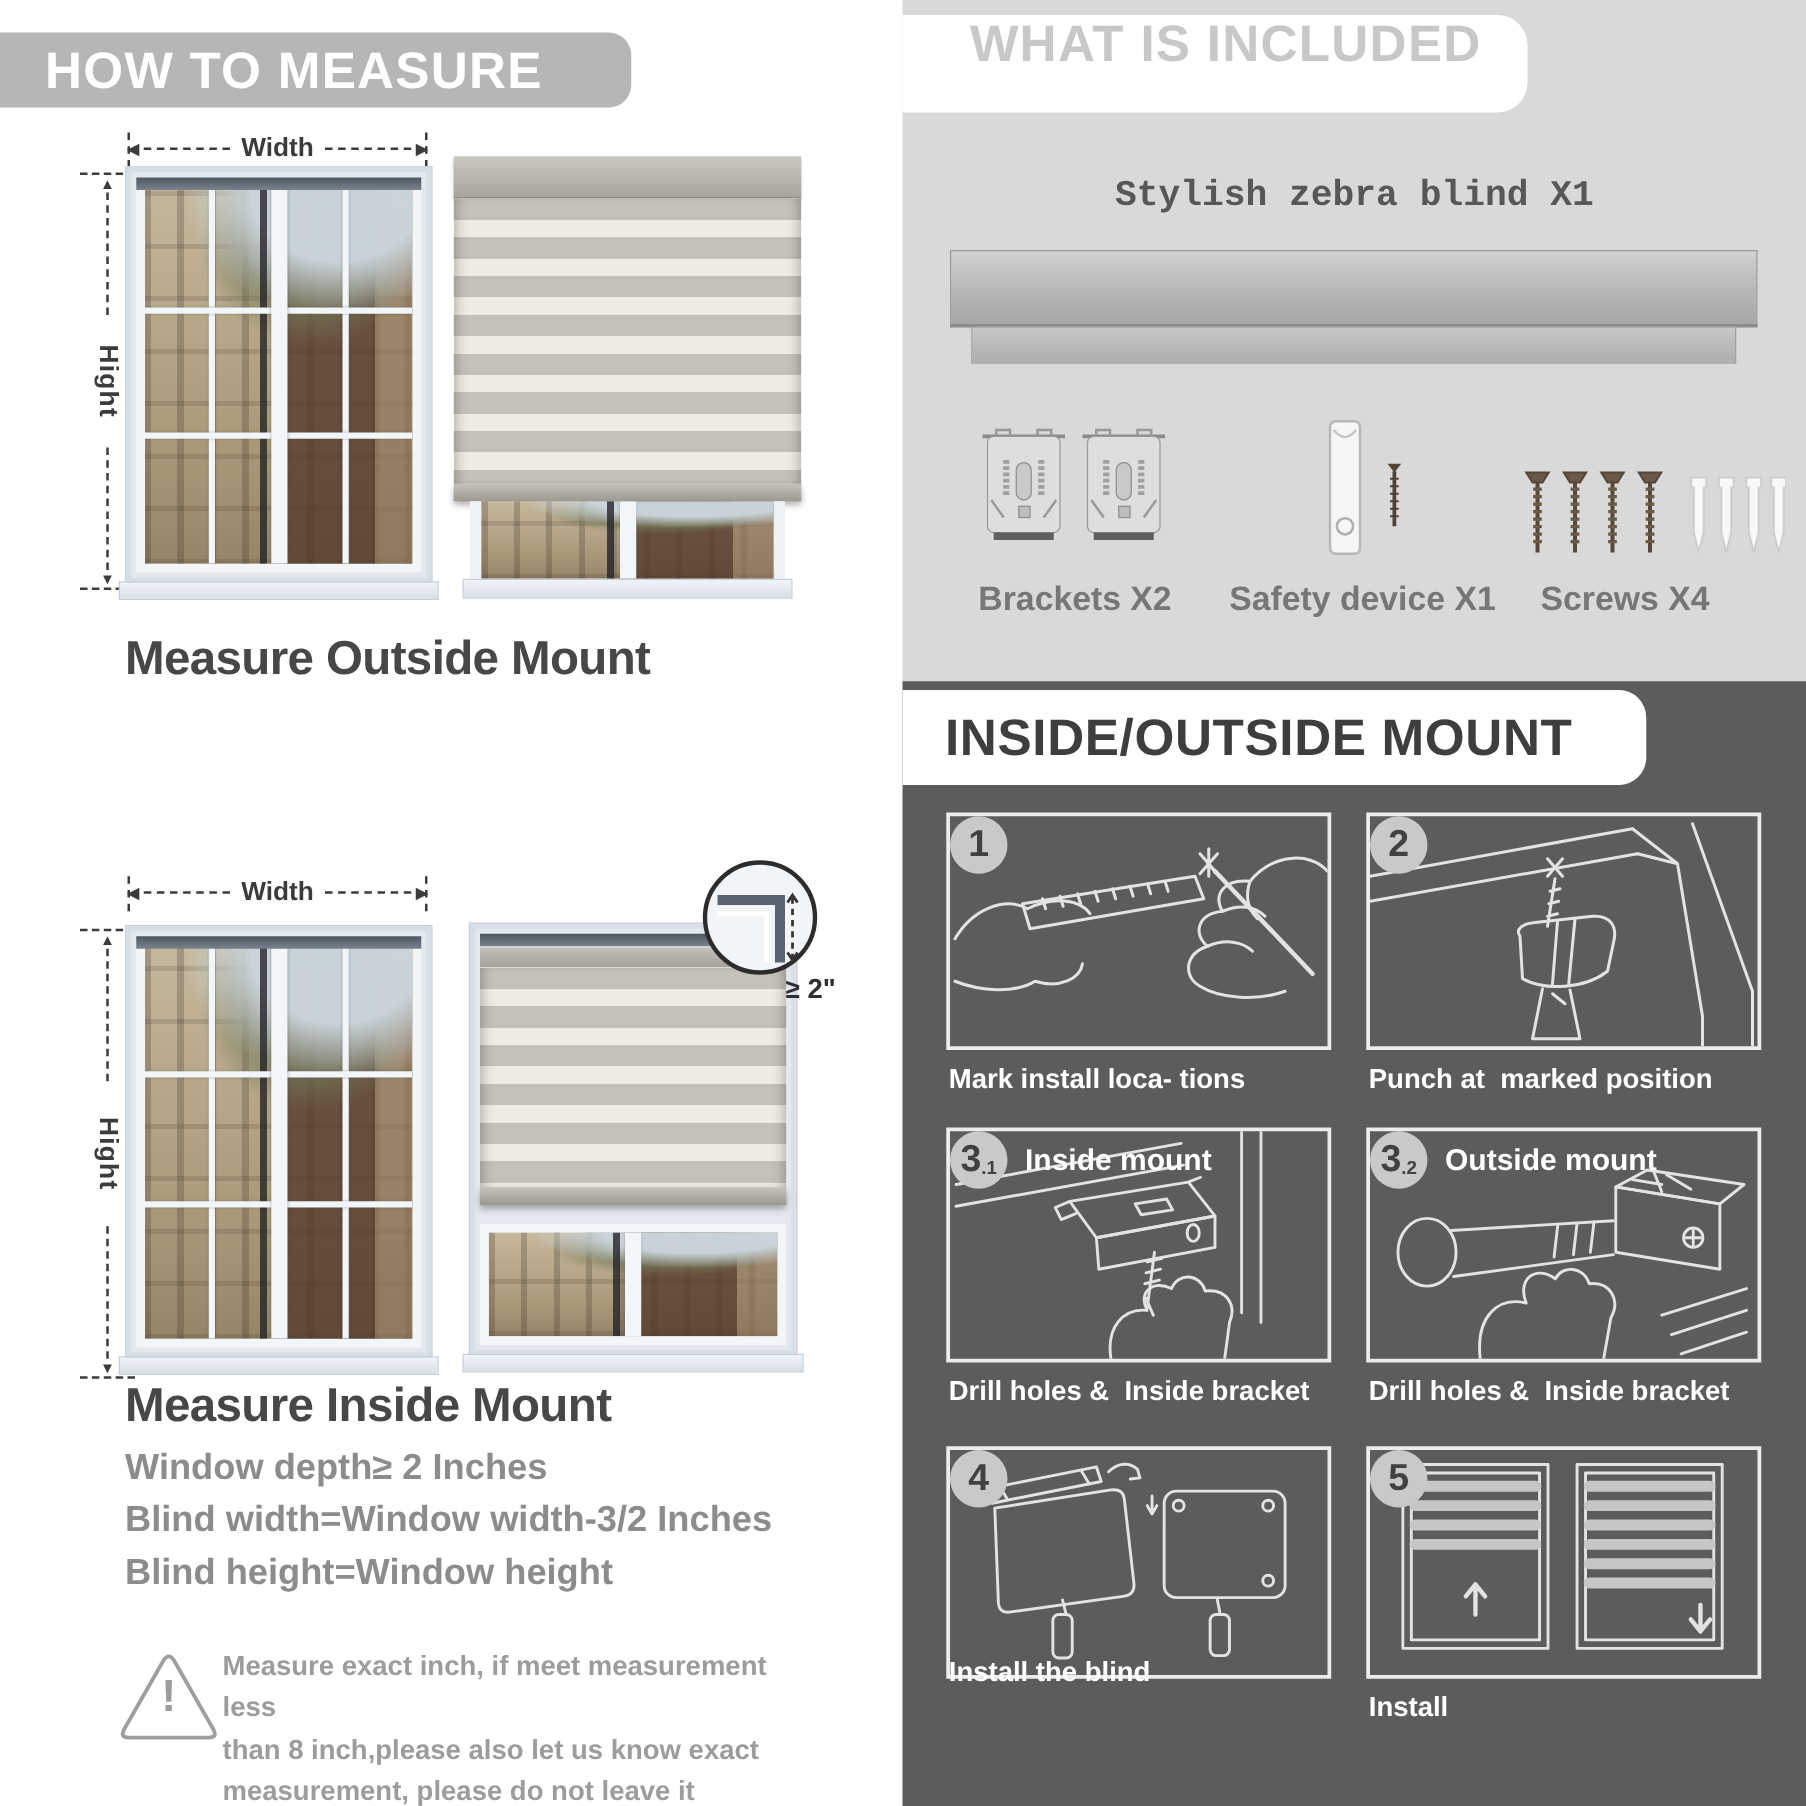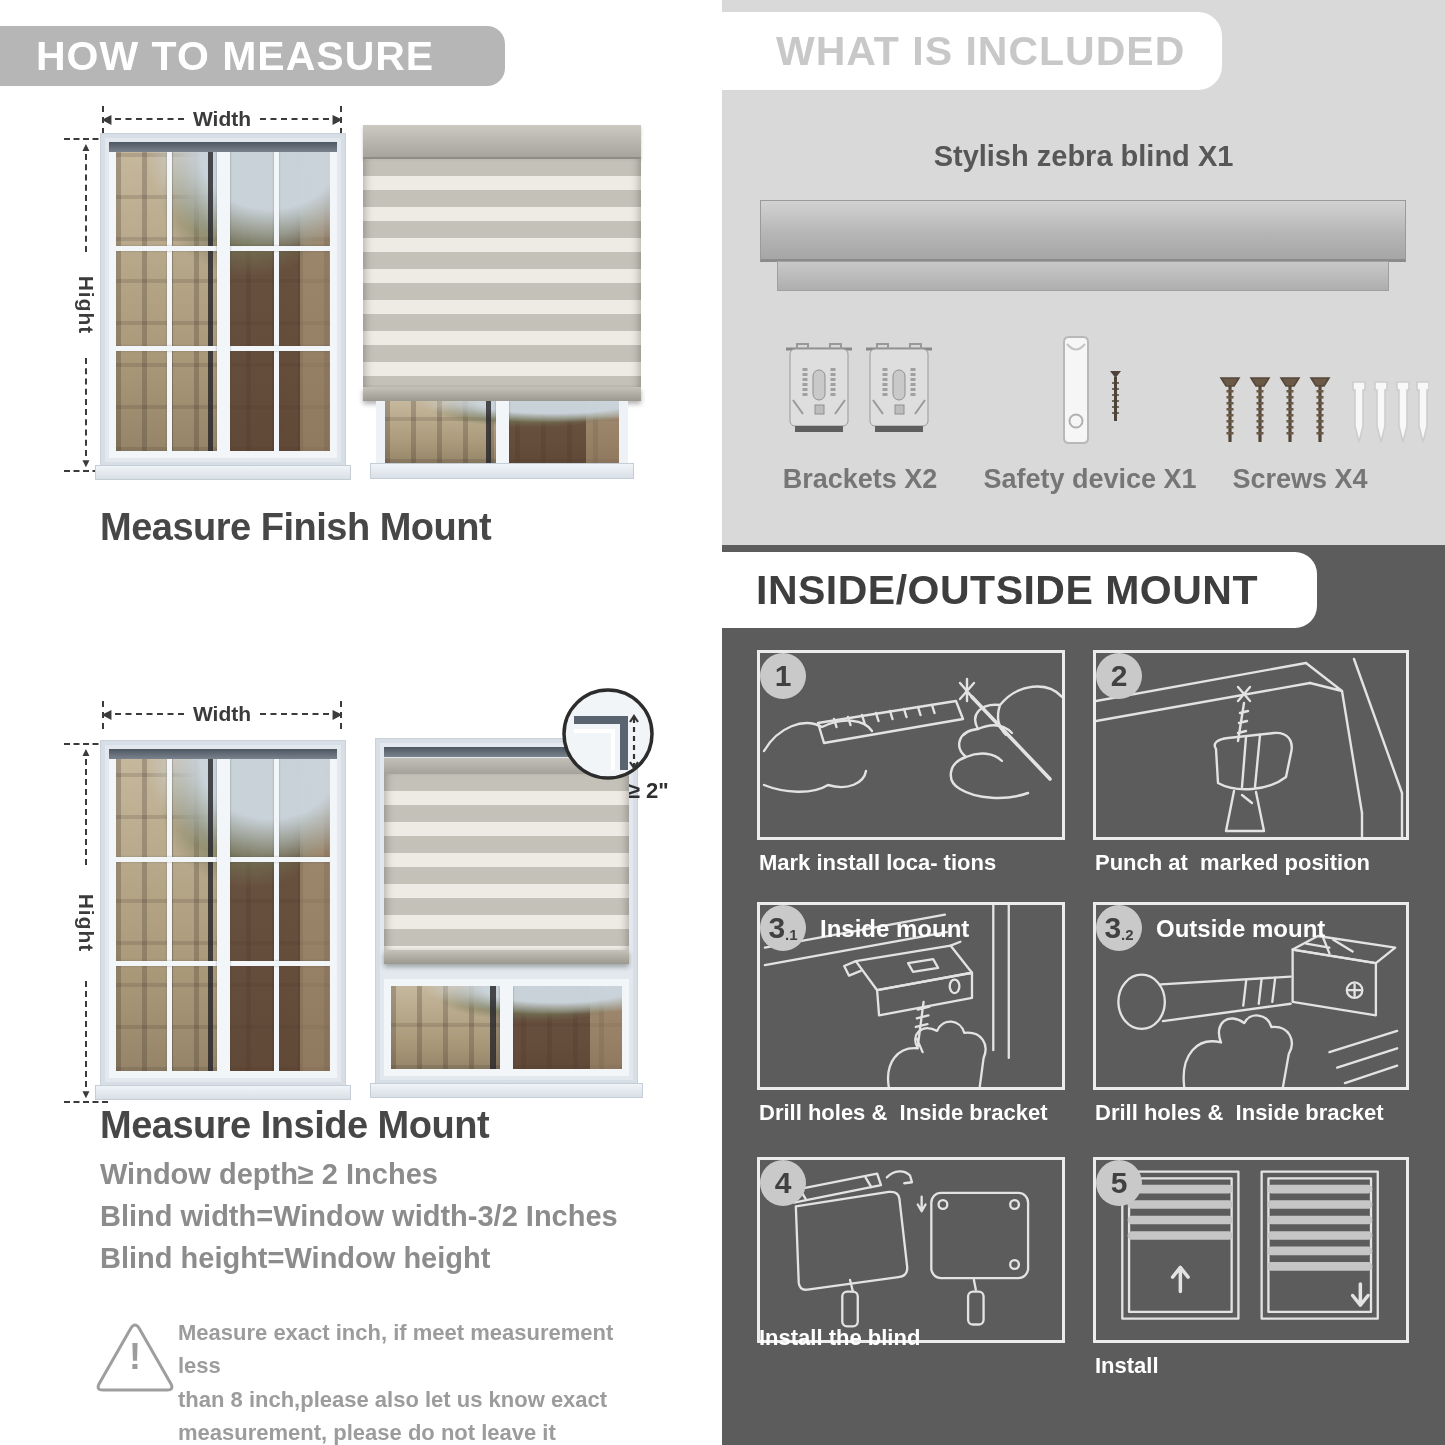--- a/index.html
+++ b/index.html
@@ -95,25 +95,25 @@
   .note-icon{position:absolute;left:95px;top:1320px;width:80px;height:76px;}
   .note-icon .exc{position:absolute;left:0;top:16px;width:80px;text-align:center;
     font-size:36px;font-weight:700;color:var(--note-text,#9c9c9c);}
   .note-lines{position:absolute;left:178px;top:1316px;width:470px;
     font-size:22px;font-weight:600;line-height:1.52;color:var(--note-text,#9c9c9c);}
 
   
   .right-top{position:absolute;left:722px;top:0;width:723px;height:545px;
     background:var(--light-panel,#d9d9d9);}
   .hdr-included{position:absolute;left:0;top:12px;width:500px;height:78px;
-    background:#ffffff;border-radius:0 24px 24px 0;display:flex;align-items:center;
+    background:#ffffff;border-radius:0 24px 24px 0;display:flex;align-items:flex-start;
     padding-left:54px;box-sizing:border-box;color:var(--included-title,#c8c8c8);
     font-size:41px;font-weight:700;letter-spacing:1px;}
   .product-label{position:absolute;left:0;top:140px;width:723px;text-align:center;
-    font-size:29px;font-weight:700;color:var(--product-label,#575757);}
+    font-size:29px;font-weight:700;color:var(--product-label,#575757);font-family:Liberation Mono, monospace;}
   .headrail{position:absolute;left:38px;top:200px;width:644px;height:58px;
     background:linear-gradient(180deg,#d2d2d2,#b6b6b6 55%,#a6a6a6);
     border:1px solid #9a9a9a;border-bottom:3px solid #8b8b8b;}
   .headrail2{position:absolute;left:55px;top:261px;width:610px;height:28px;
     background:linear-gradient(180deg,#c8c8c8,#aeaeae);border:1px solid #a0a0a0;}
   .item-label{position:absolute;font-size:27px;font-weight:700;
     color:var(--item-label,#767676);text-align:center;}
   .hw{position:absolute;}
 
   .right-bottom{position:absolute;left:722px;top:545px;width:723px;height:900px;
@@ -190,21 +190,21 @@
       <div class="cassette"></div>
       <div class="zbody" style="height:228px"></div>
       <div class="zrail"></div>
       <div class="winbottom">
         <div class="photo"></div>
         <div class="m mv c"></div>
       </div>
       <div class="bsill"></div>
     </div>
 
-    <h2 class="mh" style="top:506px">Measure Finish Mount</h2>
+    <h2 class="mh" style="top:506px">Measure Outside Mount</h2>
 
     <div class="wmeasure" style="top:703px">
       <span class="tick l"></span>
       <span class="arr">◀</span>
       <span class="dash"></span>
       <span class="wlabel">Width</span>
       <span class="dash"></span>
       <span class="arr">▶</span>
       <span class="tick r"></span>
     </div>

